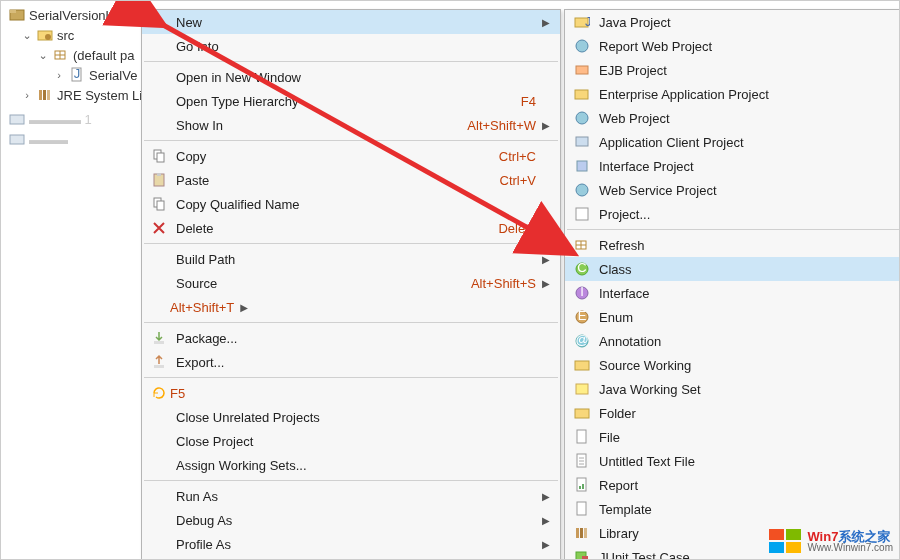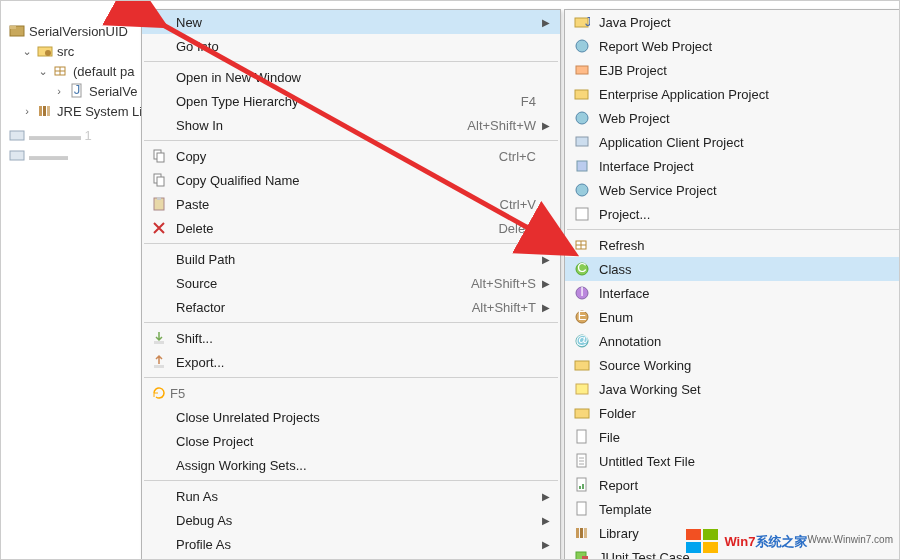--- a/index.html
+++ b/index.html
@@ -1,37 +1,37 @@
 <!DOCTYPE html>
 <html><head>
 <meta charset="utf-8">
 <style>
 * { margin: 0; padding: 0; box-sizing: border-box; font-family: "Segoe UI", Tahoma, sans-serif; font-size: 13px; }
 body { width: 900px; height: 560px; background: #fff; overflow: hidden; position: relative; border: 1px solid #ccc; }
-.tree { padding: 20px 0; width: 260px; background: #fff; }
+.tree { padding: 4px 0; width: 260px; background: #fff; }
 .tree-item { display: flex; align-items: center; padding: 2px 0 2px 4px; white-space: nowrap; color: #333; }
 .tree-item.indent1 { padding-left: 20px; }
 .tree-item.indent2 { padding-left: 36px; }
 .tree-item.indent3 { padding-left: 52px; }
 .twisty { width: 12px; text-align: center; color: #666; font-size: 11px; }
 .ticon { width: 16px; height: 16px; margin: 0 4px; display: inline-flex; align-items: center; justify-content: center; font-size: 12px; }
 .ctx { position: absolute; background: #f7f7f7; border: 1px solid #b5b5b5; box-shadow: 2px 2px 4px rgba(0,0,0,.15); }
 #ctx1 { left: 140px; top: 8px; width: 420px; }
 #ctx2 { left: 563px; top: 8px; width: 340px; border-right: none; }
 .mrow { display: flex; align-items: center; height: 24px; padding: 4px 6px; color: #222; }
 .mrow.hl { background: #cde6f7; }
 .micon { width: 22px; height: 16px; display: inline-flex; align-items: center; justify-content: center; }
 .mlabel { flex: 1; padding-left: 6px; }
-.mkey { color: #737373; padding-right: 6px; }
+.mkey { color: #c2410c; padding-right: 6px; }
 .marrow { width: 12px; color: #555; font-size: 10px; }
 .sep { height: 1px; background: #d0d0d0; margin: 3px 2px; }
 .arrow-svg { position: absolute; top: 0; left: 0; pointer-events: none; }
 .wm { position: absolute; right: 6px; bottom: 4px; display: flex; align-items: center; gap: 4px; }
 .wm-logo { width: 34px; height: 28px; display: inline-block; }
-.wm-txt { display: flex; flex-direction: row; line-height: 1; }
+.wm-txt { display: flex; flex-direction: column; line-height: 1; }
 .wm-top { font-size: 13px; font-weight: bold; }
 .wm-top .r { color: #d22; }
 .wm-top .b { color: #2a6ec6; }
 .wm-bot { font-size: 10px; color: #666; }
 svg.i { width: 16px; height: 16px; }
 </style>
 </head>
 <body>
 
 <div class="tree">
@@ -140,41 +140,41 @@
           <rect x="6" y="5" width="7" height="9" fill="#fff" stroke="#888"></rect>
         </svg>
       </span>
       <span class="mlabel">Copy</span>
       <span class="mkey">Ctrl+C</span>
       <span class="marrow"></span>
     </div>
   <div class="mrow">
       <span class="micon">
         <svg class="i" viewBox="0 0 16 16">
+          <rect x="3" y="2" width="10" height="12" fill="#e8d8a8" stroke="#a88"></rect>
+          <rect x="6" y="1" width="4" height="3" fill="#ccc"></rect>
+        </svg>
+      </span>
+      <span class="mlabel">Paste</span>
+      <span class="mkey">Ctrl+V</span>
+      <span class="marrow"></span>
+    </div>
+  <div class="mrow">
+      <span class="micon">
+        <svg class="i" viewBox="0 0 16 16">
           <rect x="3" y="2" width="7" height="9" fill="#fff" stroke="#888"></rect>
           <rect x="6" y="5" width="7" height="9" fill="#fff" stroke="#888"></rect>
         </svg>
       </span>
       <span class="mlabel">Copy Qualified Name</span>
       <span class="marrow"></span>
     </div>
   <div class="mrow">
       <span class="micon">
         <svg class="i" viewBox="0 0 16 16">
-          <rect x="3" y="2" width="10" height="12" fill="#e8d8a8" stroke="#a88"></rect>
-          <rect x="6" y="1" width="4" height="3" fill="#ccc"></rect>
-        </svg>
-      </span>
-      <span class="mlabel">Paste</span>
-      <span class="mkey">Ctrl+V</span>
-      <span class="marrow"></span>
-    </div>
-  <div class="mrow">
-      <span class="micon">
-        <svg class="i" viewBox="0 0 16 16">
           <path d="M3 3L13 13M13 3L3 13" stroke="#c33" stroke-width="2"></path>
         </svg>
       </span>
       <span class="mlabel">Delete</span>
       <span class="mkey">Delete</span>
       <span class="marrow"></span>
     </div>
   <div class="sep"></div>
   <div class="mrow">
       <span class="micon"></span>
@@ -182,33 +182,32 @@
       <span class="marrow">▶</span>
     </div>
   <div class="mrow">
       <span class="micon"></span>
       <span class="mlabel">Source</span>
       <span class="mkey">Alt+Shift+S</span>
       <span class="marrow">▶</span>
     </div>
   <div class="mrow">
       <span class="micon"></span>
-      <span class="mlabel">Refactor</span>
       <span class="mkey">Alt+Shift+T</span>
       <span class="marrow">▶</span>
     </div>
   <div class="sep"></div>
   <div class="mrow">
       <span class="micon">
         <svg class="i" viewBox="0 0 16 16">
           <path d="M8 2v8m-3-3l3 3 3-3" stroke="#7a5" fill="none" stroke-width="1.5"></path>
           <rect x="3" y="11" width="10" height="3" fill="#ddd"></rect>
         </svg>
       </span>
-      <span class="mlabel">Shift...</span>
+      <span class="mlabel">Package...</span>
       <span class="marrow"></span>
     </div>
   <div class="mrow">
       <span class="micon">
         <svg class="i" viewBox="0 0 16 16">
           <path d="M8 10V2m-3 3l3-3 3 3" stroke="#c85" fill="none" stroke-width="1.5"></path>
           <rect x="3" y="11" width="10" height="3" fill="#ddd"></rect>
         </svg>
       </span>
       <span class="mlabel">Export...</span>

